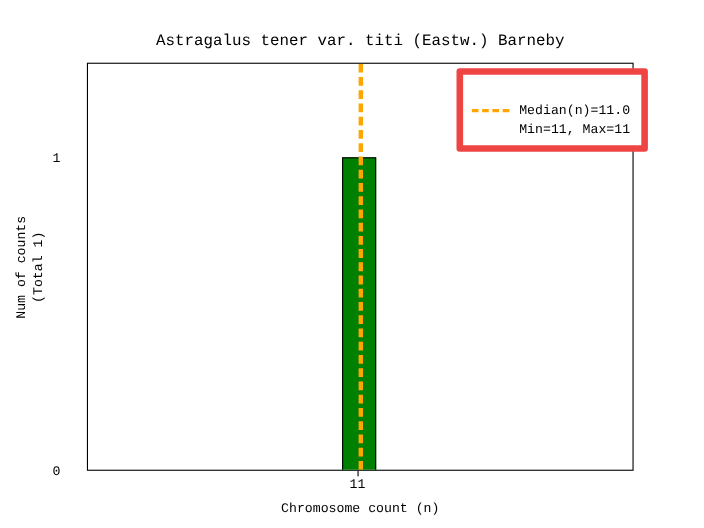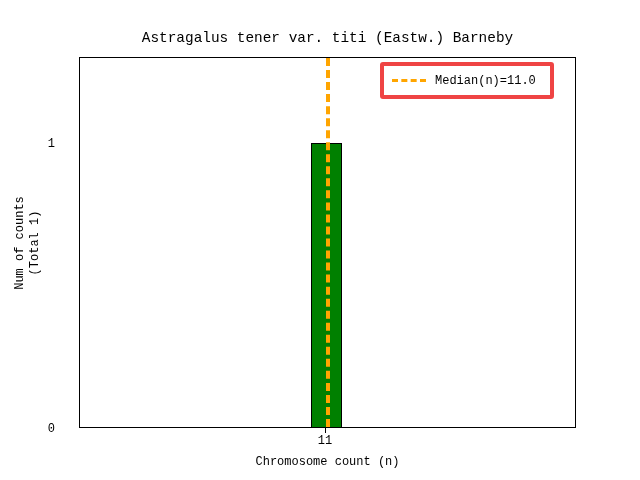--- a/index.html
+++ b/index.html
@@ -131,28 +131,28 @@
     white-space: nowrap;
     line-height: 1.25;
   }
   #ylabel .ylabel-line2 {
     display: block;
   }
 
   
   #legend {
     position: absolute;
-    left: 380px;
+    left: 415px;
     top: 62px;
     width: 174px;
     box-sizing: border-box;
-    border: 4px solid #ef4444;
+    border: 6px solid #ef4444;
     border-radius: 3px;
     background: #ffffff;
-    padding: 6px 8px 6px 8px;
+    padding: 24px 8px 6px 8px;
   }
   .legend-row {
     display: flex;
     align-items: center;
     height: 17px;
   }
   .legend-swatch {
     width: 34px;
     height: 0;
     border-top: 3px dashed #ffa500;
@@ -198,15 +198,19 @@
 
   </div>
 
   <div id="xlabel">Chromosome count (n)</div>
 
   <div id="legend">
     <div class="legend-row">
       <span class="legend-swatch"></span>
       <span class="legend-text">Median(n)=11.0</span>
     </div>
+    <div class="legend-row">
+      <span class="legend-swatch blank"></span>
+      <span class="legend-text">Min=11, Max=11</span>
+    </div>
   </div>
 
 </div>
 
 </body></html>

